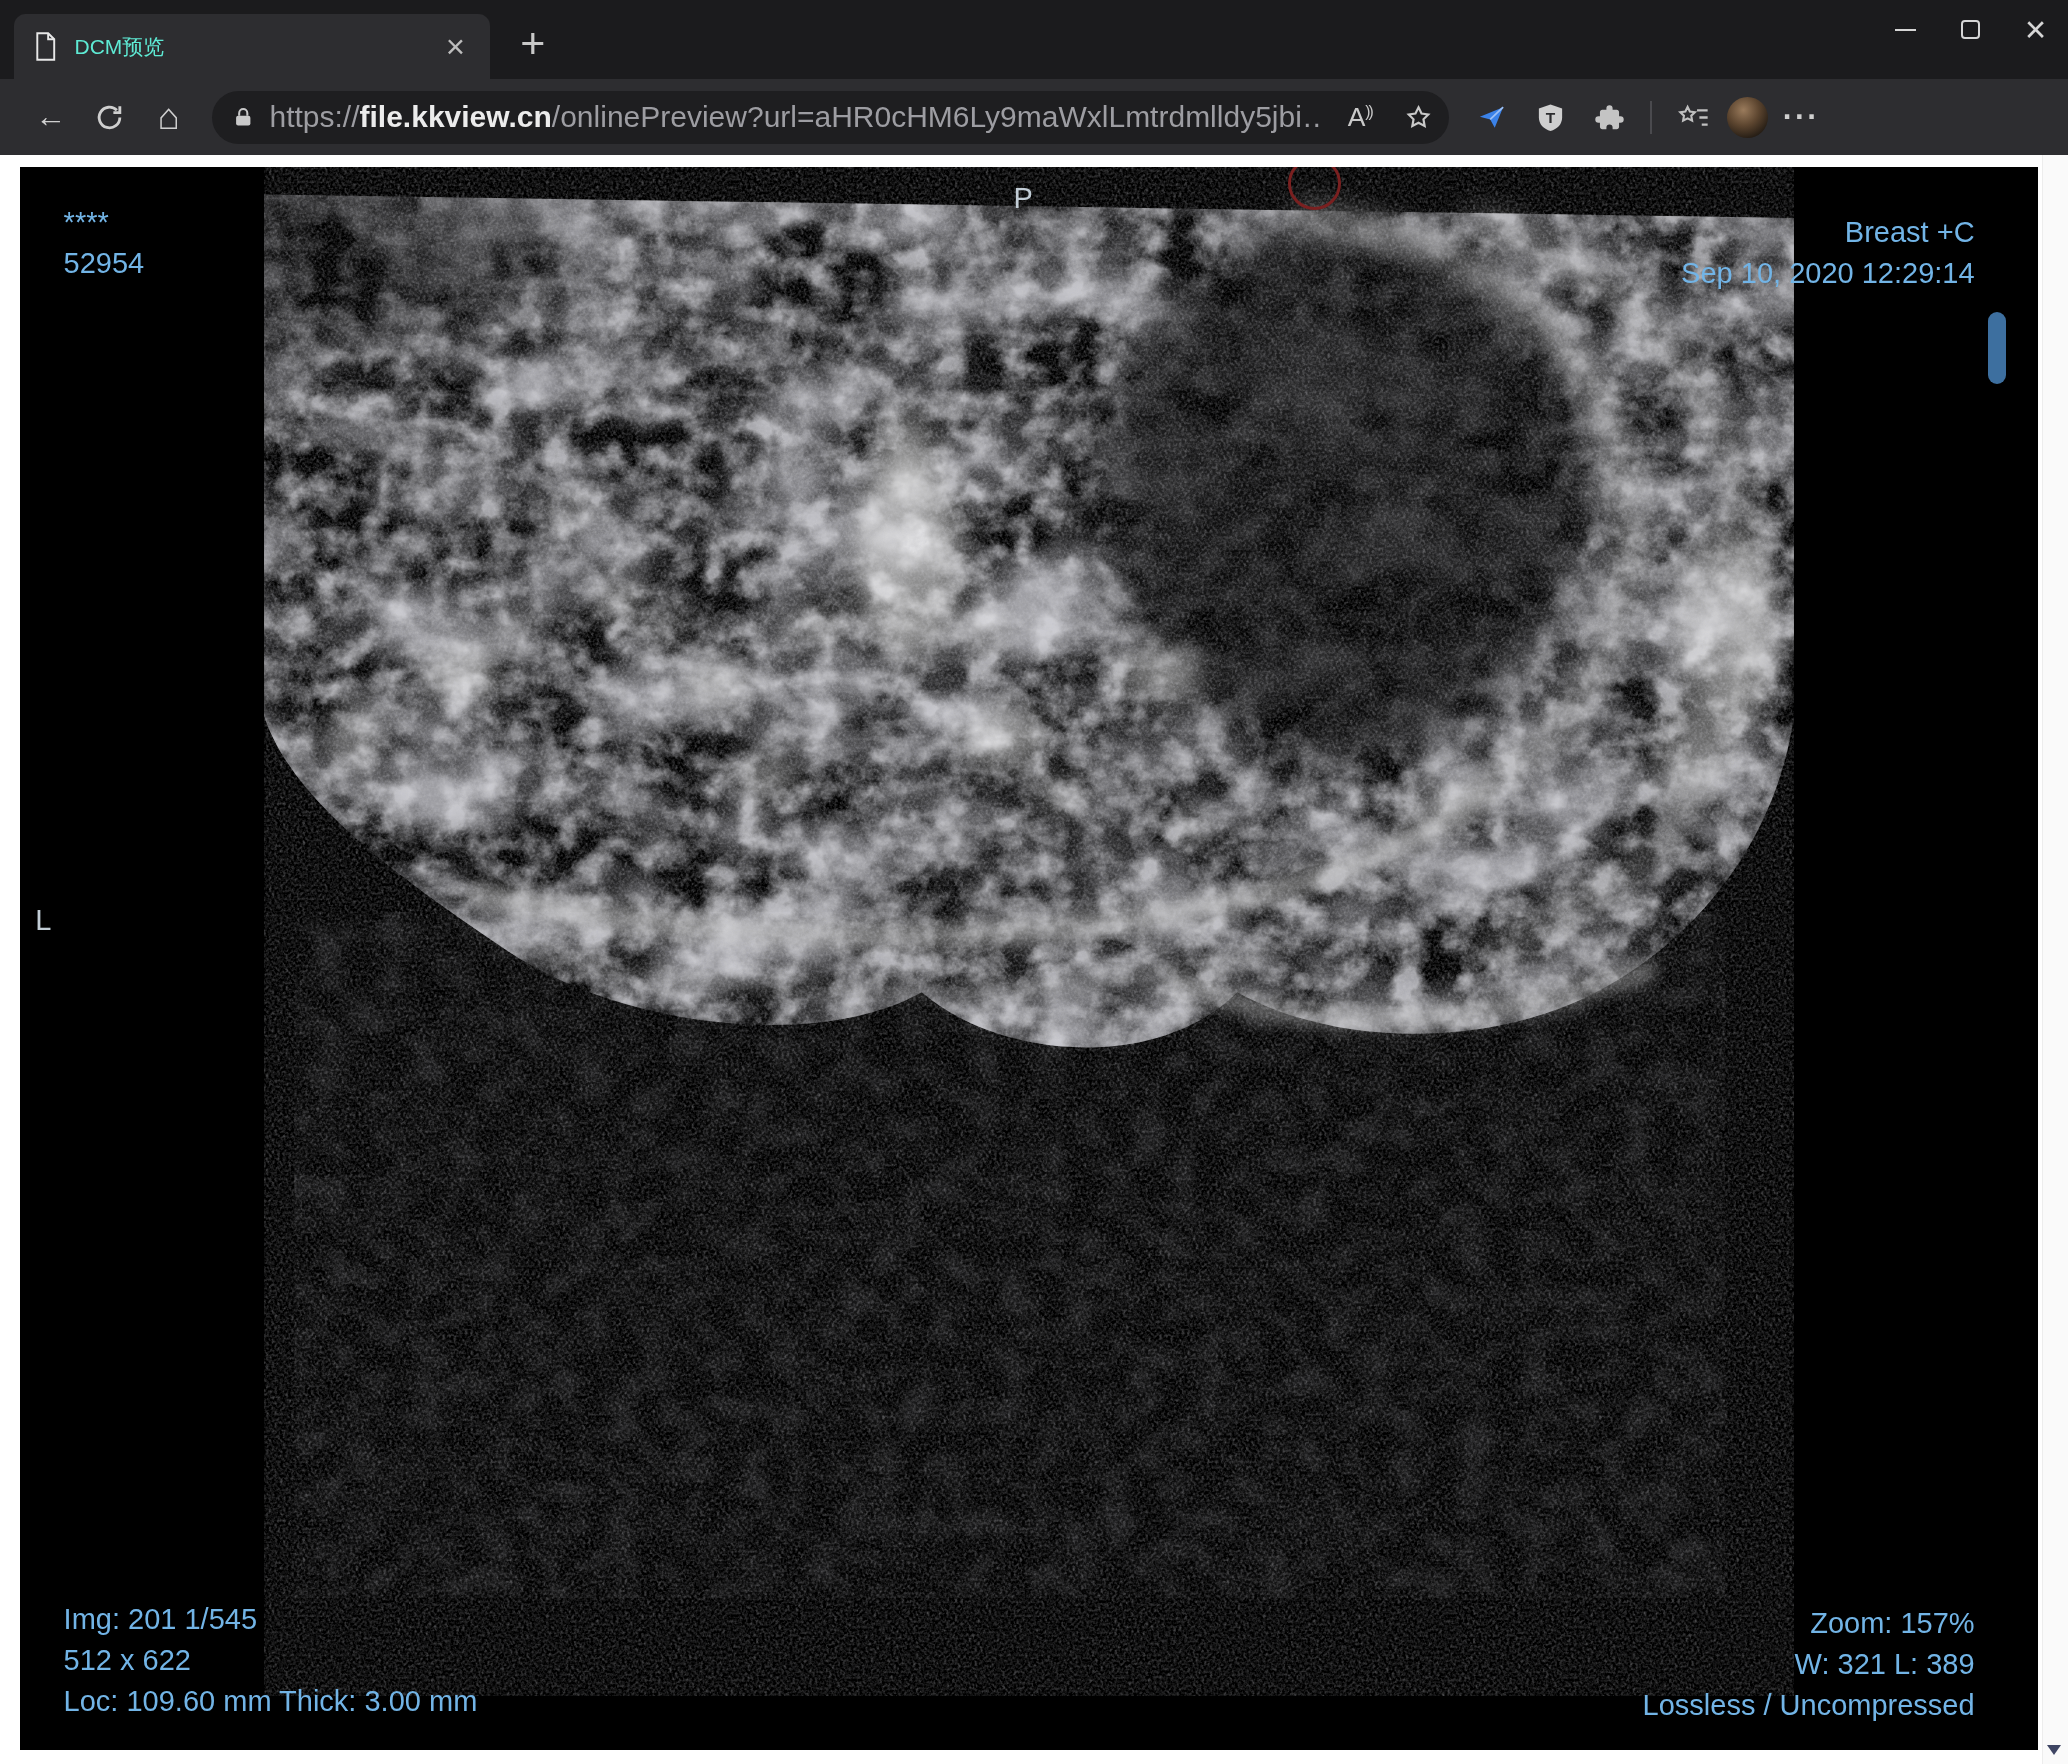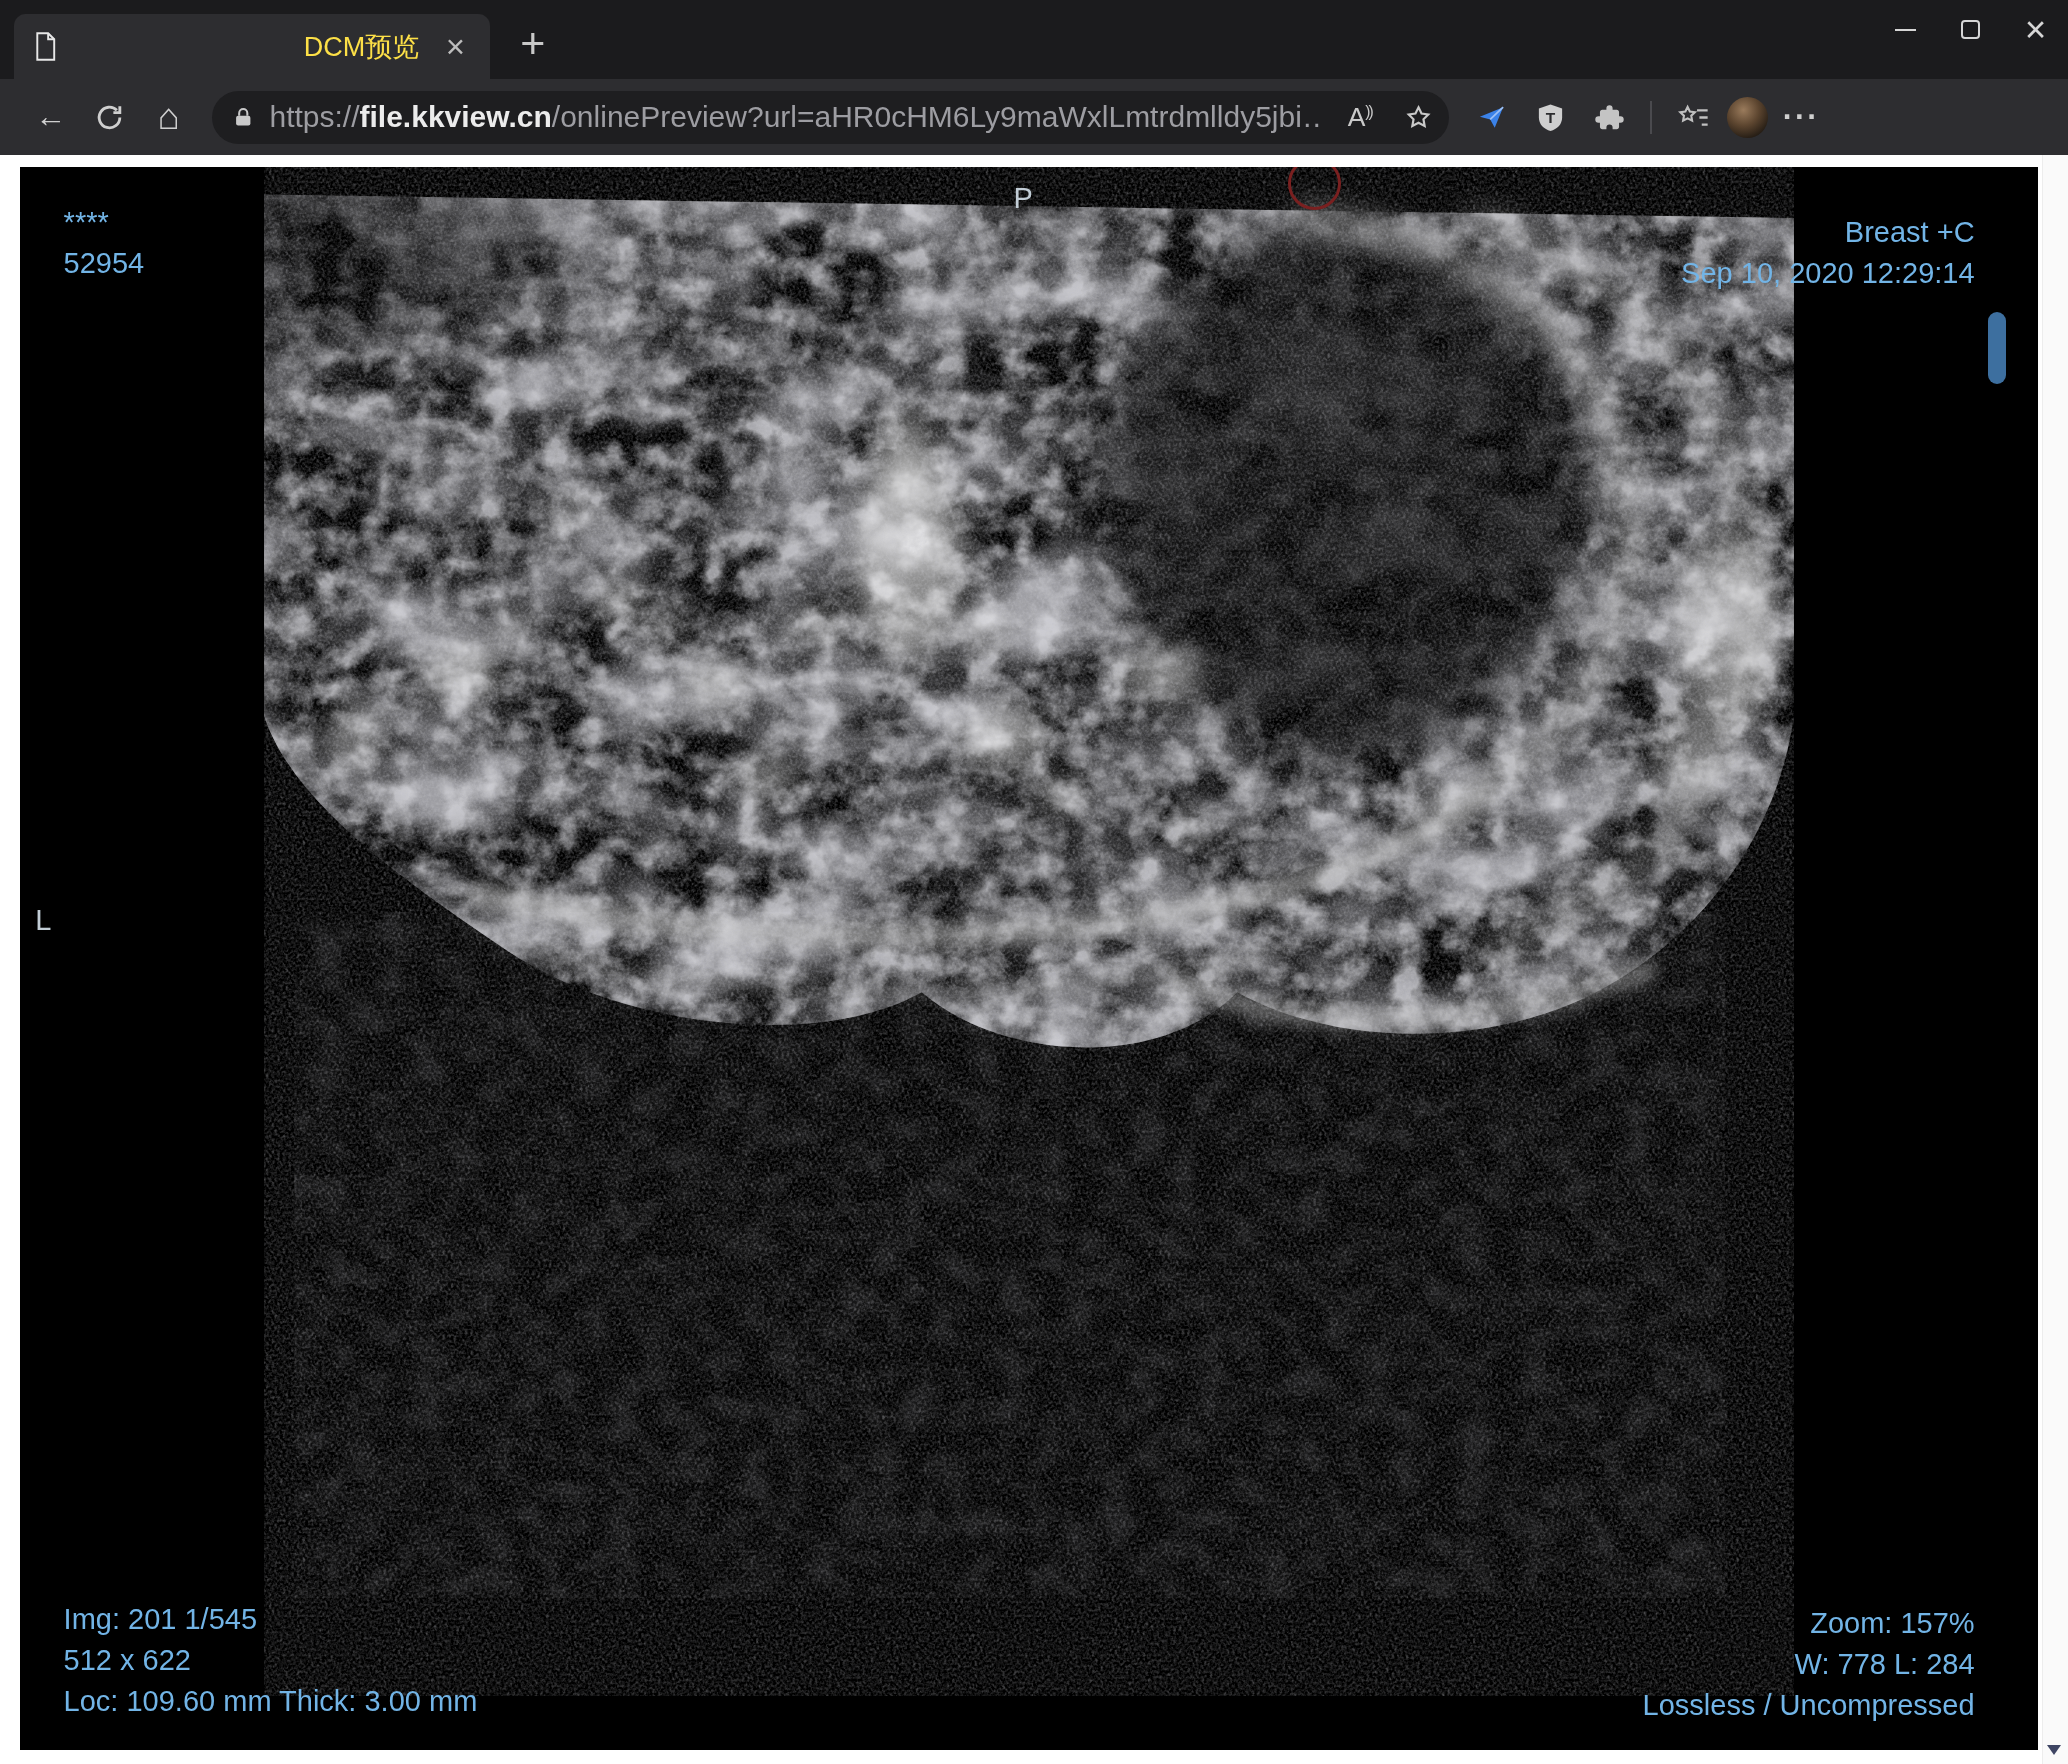--- a/index.html
+++ b/index.html
@@ -10,21 +10,21 @@
   }
   *{box-sizing:border-box;margin:0;padding:0;}
   html,body{width:2068px;height:1764px;overflow:hidden;}
   body{font-family:"Liberation Sans",sans-serif;background:#fff;}
   .window{width:2068px;height:1764px;display:flex;flex-direction:column;background:#1c1c1e;}
 
   
   .tabstrip{height:79px;background:#1b1b1d;display:flex;align-items:flex-end;position:relative;flex:none;}
   .tab{margin-left:13.7px;width:476px;height:65px;background:#2d2d30;border-radius:11.8px 11.8px 0 0;display:flex;align-items:center;padding:0 13.7px 0 19.6px;gap:15.7px;}
   .tab-favicon{display:flex;align-items:center;}
-  .tab-title{color:#fde047;font-size:27px;flex:1;white-space:nowrap;overflow:hidden;text-align:right;}
+  .tab-title{color:#5eead4;font-size:21px;flex:1;white-space:nowrap;overflow:hidden;}
   .tab-close{color:#bdbdbd;font-size:33px;width:41px;height:41px;display:flex;align-items:center;justify-content:center;border-radius:7.8px;cursor:default;}
   .newtab{color:#c8c8c8;font-size:43px;font-weight:300;margin:0 0 11.8px 19.6px;width:47px;height:47px;display:flex;align-items:center;justify-content:center;}
   .wincontrols{position:absolute;right:0;top:0;height:59px;display:flex;}
   .wc{width:65px;height:59px;display:flex;align-items:center;justify-content:center;color:#d6d6d6;}
   .min-glyph{width:21.6px;height:2px;background:#d6d6d6;display:block;}
   .max-glyph{width:19.6px;height:19.6px;border:2px solid #d6d6d6;border-radius:3.9px;display:block;}
   .wc-x{font-size:37px;line-height:1;}
 
   
   .toolbar{height:76px;background:#2d2d30;display:flex;align-items:center;padding:0 25.5px;gap:7.8px;flex:none;}
@@ -248,21 +248,21 @@
       </div>
       <div class="om om-p">P</div>
       <div class="om om-l">L</div>
       <div class="ov bl">
         <div>Img: 201 1/545</div>
         <div>512 x 622</div>
         <div>Loc: 109.60 mm Thick: 3.00 mm</div>
       </div>
       <div class="ov br">
         <div>Zoom: 157%</div>
-        <div>W: 778 L: 284</div>
+        <div>W: 321 L: 389</div>
         <div>Lossless / Uncompressed</div>
       </div>
 
       <div class="annotation"></div>
       <div class="slice-slider"></div>
     </div>
 
     <div class="scrollstrip">
       <div class="scroll-down"></div>
     </div>

